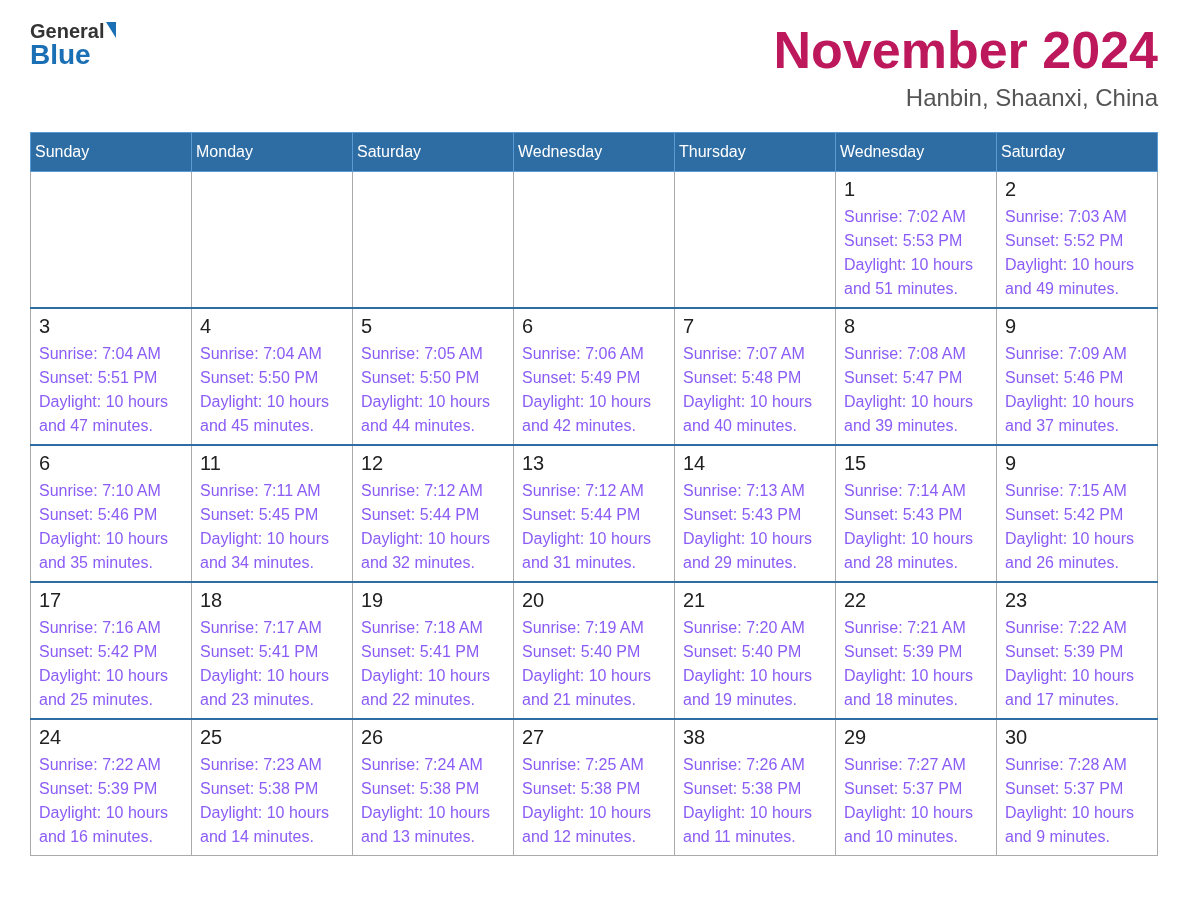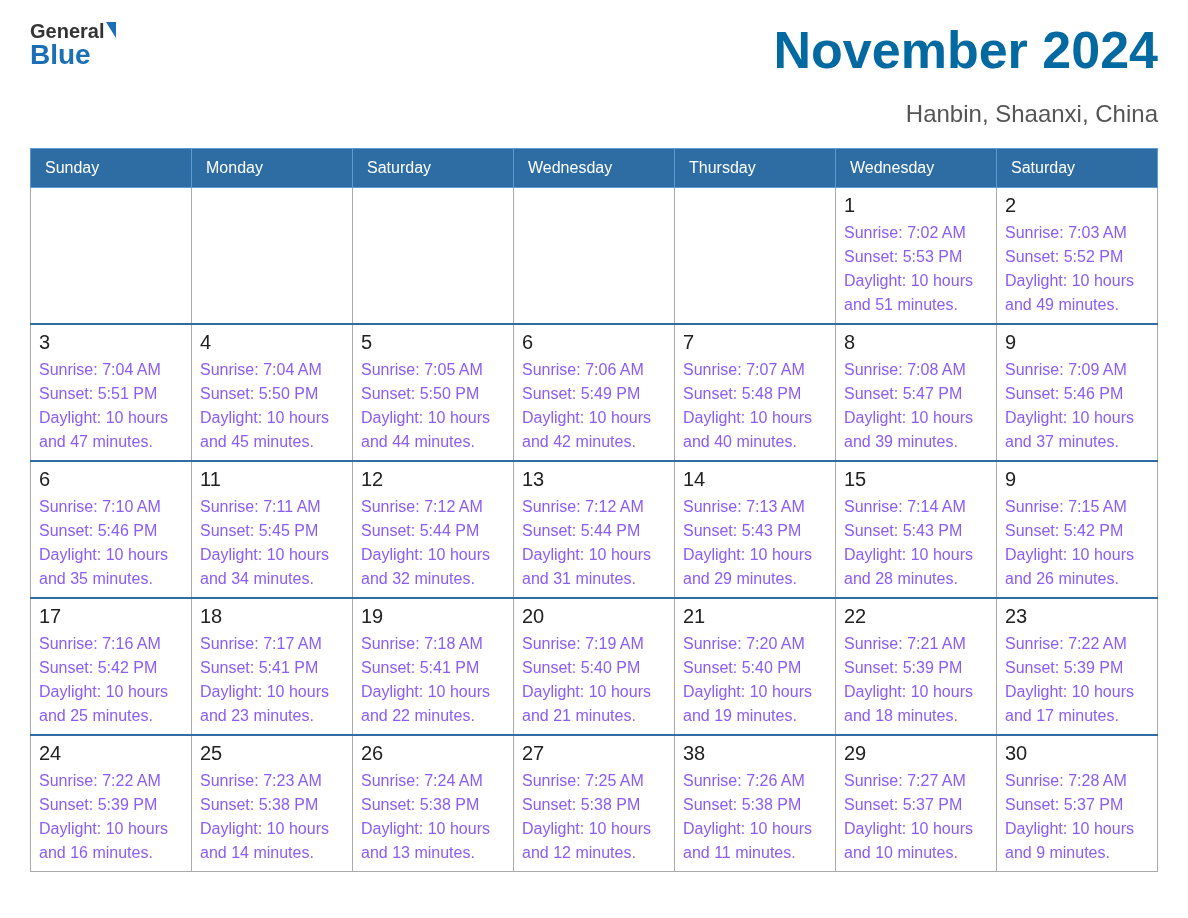--- a/index.html
+++ b/index.html
@@ -43,36 +43,36 @@
       font-size: 28px;
       font-weight: bold;
       margin-top: -4px;
     }
     .title-area {
       text-align: right;
     }
     .calendar-title {
       font-size: 52px;
       font-weight: bold;
-      color: #0369a1;
+      color: #be185d;
     }
     .calendar-subtitle {
       font-size: 24px;
       color: #555;
-      margin-top: 20px;
+      margin-top: 4px;
     }
     .calendar-table {
       width: 100%;
       border-collapse: collapse;
       border: 1px solid #777;
     }
     .calendar-table th {
       background-color: #2e6da4;
       color: white;
-      padding: 10px 14px;
+      padding: 10px 4px;
       font-size: 16px;
       font-weight: normal;
       border: 1px solid #5a9ad4;
       text-align: left;
     }
     .calendar-table td {
       border: 1px solid #aaa;
       vertical-align: top;
       padding: 6px 8px;
       width: 14.28%;

